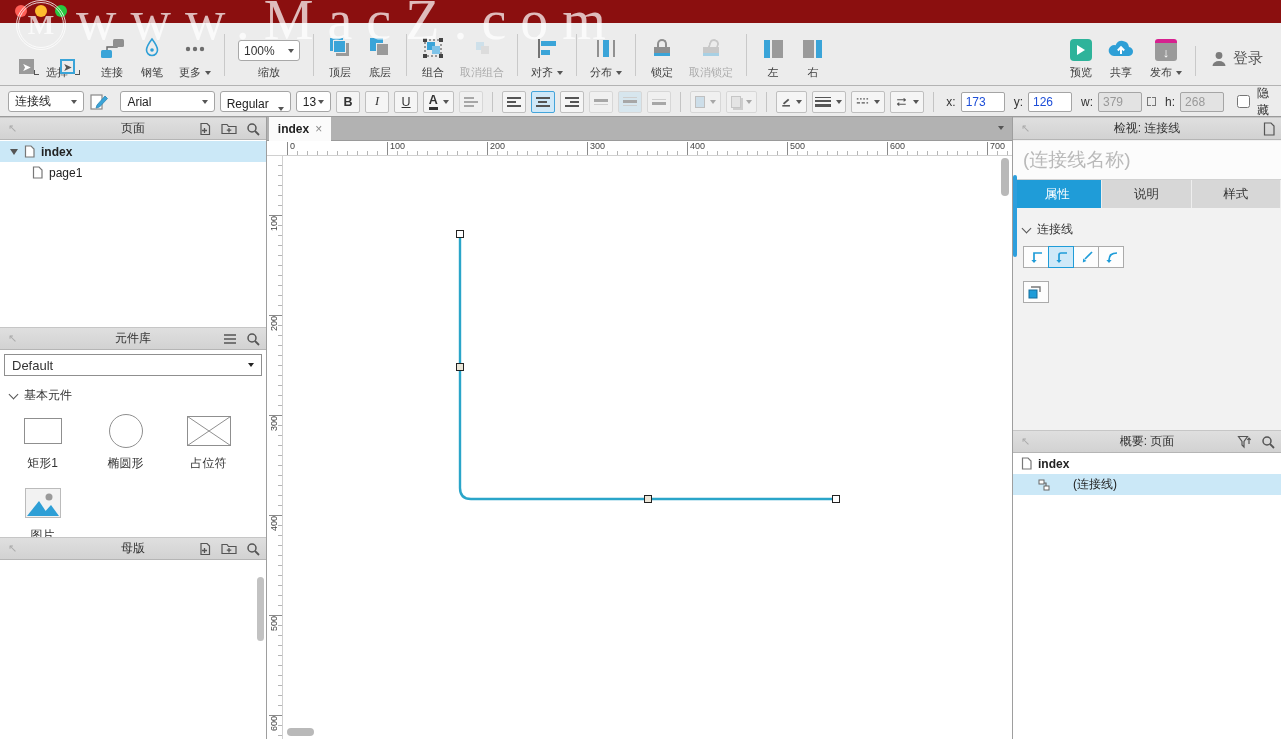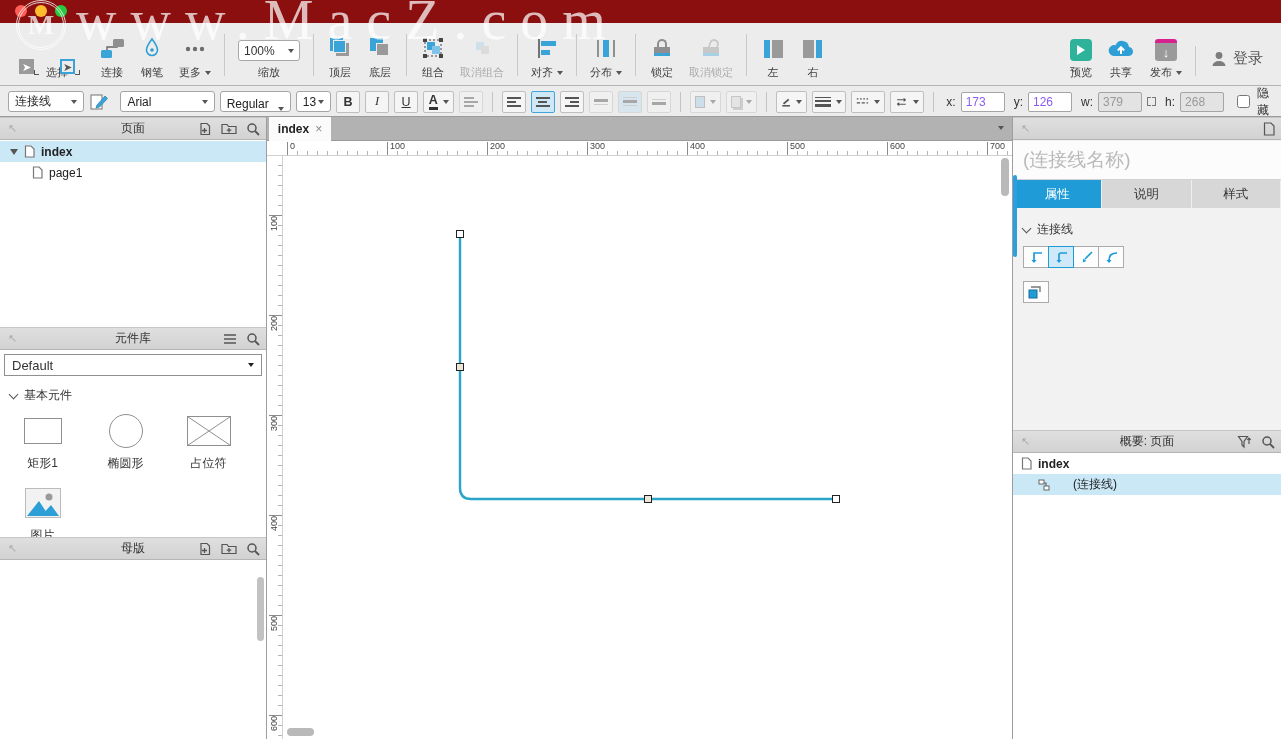--- a/index.html
+++ b/index.html
@@ -45,21 +45,21 @@
   .formatbar { position:absolute; left:0; top:87px; width:1281px; height:30px; background:#ececec; border-bottom:1px solid #9b9b9b; display:flex; align-items:center; padding:0 8px; gap:5px; }
   .fb-select { height:21px; background:#fff; border:1px solid #a5a5a5; border-radius:3px; display:flex; align-items:center; justify-content:space-between; padding:0 6px; font-size:12px; color:#222; }
   .fb-btn { height:22px; min-width:24px; background:#f5f5f5; border:1px solid #bfbfbf; border-radius:2px; display:flex; align-items:center; justify-content:center; font-size:12.5px; color:#333; padding:0 4px; gap:3px; }
   .fb-btn.active { background:#cfe8f8; border:1px solid #43a4da; }
   .fb-btn.lite { background:#bfe0f2; }
   .fb-btn.disabled { opacity:.45; }
   .fb-sep { width:1px; height:20px; background:#c4c4c4; margin:0 4px; }
   .hl { display:flex; flex-direction:column; gap:2px; }
   .hl i { display:block; height:2px; background:#555; }
   .coord-lbl { font-size:12px; color:#333; margin-left:4px; }
-  .coord-input { width:44px; height:20px; border:1px solid #a5a5a5; border-radius:2px; background:#fff; font-size:12px; padding:0 4px; color:#8b5cf6; font-family:"Liberation Sans",sans-serif; }
+  .coord-input { width:44px; height:20px; border:1px solid #a5a5a5; border-radius:2px; background:#fff; font-size:12px; padding:0 4px; color:#1d4ed8; font-family:"Liberation Sans",sans-serif; }
   .coord-input:disabled { background:#e3e3e3; color:#999; }
   .linkwh { display:flex; align-items:center; gap:1px; }
   .linkwh i { display:block; width:4px; height:9px; border:1px solid #777; }
   .linkwh i:first-child { border-right:none; } .linkwh i:last-child { border-left:none; }
 
   
   .main { position:absolute; left:0; top:117px; width:1281px; height:622px; }
   .panel-header { height:23px; background:linear-gradient(#dfdfdf,#d2d2d2); border-top:1px solid #c6c6c6; border-bottom:1px solid #b5b5b5; display:flex; align-items:center; position:relative; font-size:12px; color:#333; }
   .panel-header .ph-title { position:absolute; left:0; right:0; text-align:center; }
   .ph-collapse { position:absolute; left:8px; color:#aaa; font-size:11px; }
@@ -645,20 +645,21 @@
 
     <span class="hthumb"></span>
     <span class="vthumb"></span>
   </div>
 
   <div class="sidebar-right">
     <span class="scroll-accent"></span>
 
     <div class="panel-header">
       <span class="ph-collapse">↖</span>
+      <span class="ph-title">检视: 连接线</span>
       <span class="ph-icons">
         <svg width="12" height="14" viewBox="0 0 12 14">
           <path d="M1.5 1 h6.5 l3 3 v9 h-9.5 Z" fill="none" stroke="#555" stroke-width="1.2"></path>
         </svg>
       </span>
     </div>
 
     <input class="name-input" placeholder="(连接线名称)" style="">
 
     <div class="insp-tabs">

